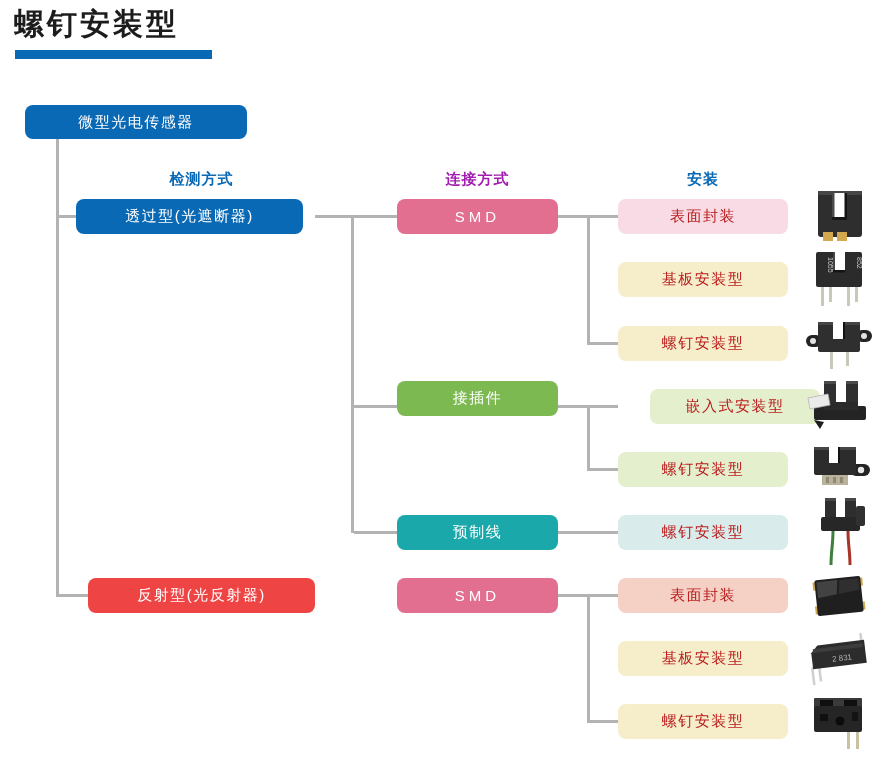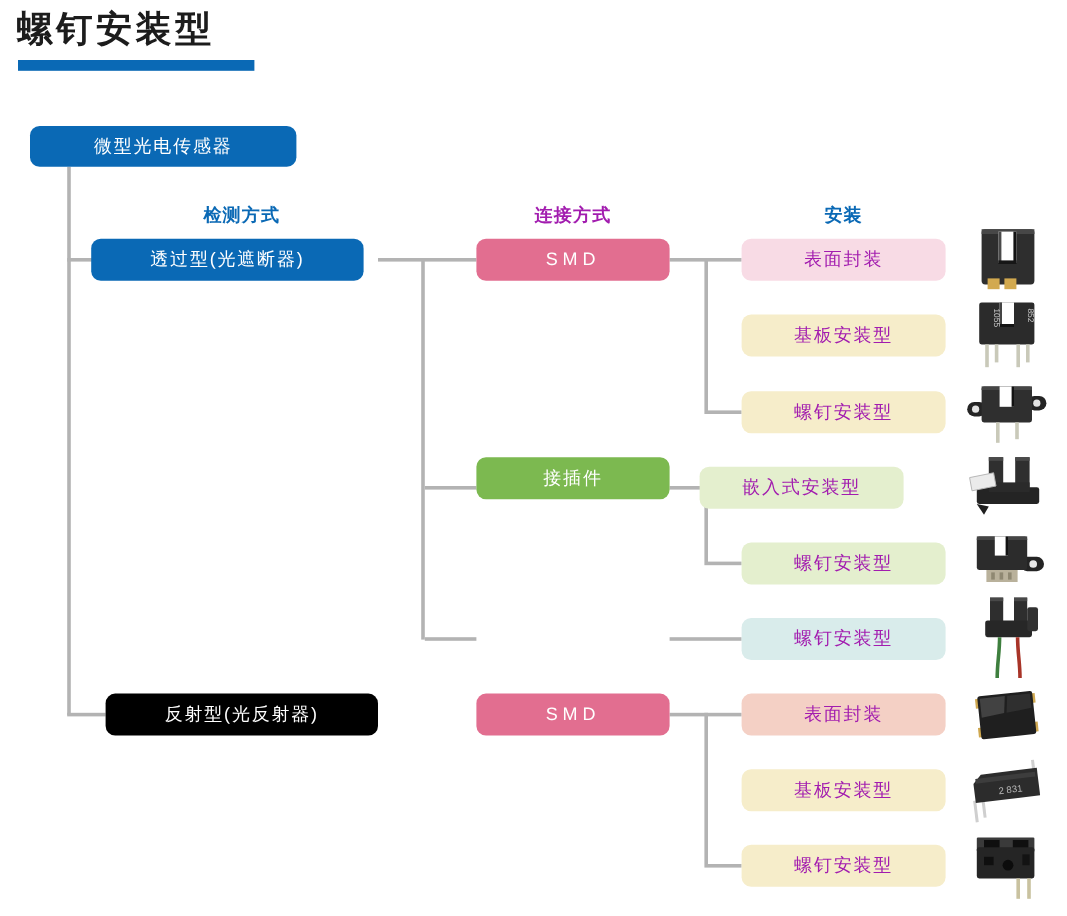--- a/index.html
+++ b/index.html
@@ -9,21 +9,21 @@
   .title { position:absolute; left:14px; top:4px; font-size:30px; font-weight:bold;
            color:#1c1c1c; letter-spacing:3px; }
   .title-underline { position:absolute; left:15px; top:50px; width:197px; height:9px; }
 
   .col-header { position:absolute; top:169px; height:20px; display:flex; align-items:center;
                 justify-content:center; font-weight:bold; font-size:15px; letter-spacing:1px; }
 
   .node { position:absolute; height:35px; border-radius:8px; display:flex; align-items:center;
           justify-content:center; font-size:15px; letter-spacing:1.5px; box-sizing:border-box; }
   .node.dark  { color:#ffffff; }
-  .node.light { color:#a21caf; }
+  .node.light { color:#b91c1c; }
   .node.ls-wide { letter-spacing:4px;text-align:center; }
 
   .line { position:absolute; }
 
   .product { position:absolute; width:74px; height:60px; display:flex; align-items:center;
              justify-content:center; }
   .product svg { display:block; }
 </style>
 </head>
 <body>
@@ -51,30 +51,31 @@
   <div class="line" style="left: 587px; top: 405px; width: 3px; height: 66px; background-color: rgb(179, 179, 179);"></div>
   <div class="line" style="left: 590px; top: 468px; width: 28px; height: 3px; background-color: rgb(179, 179, 179);"></div>
   <div class="line" style="left: 558px; top: 531px; width: 60px; height: 3px; background-color: rgb(179, 179, 179);"></div>
   <div class="line" style="left: 558px; top: 594px; width: 60px; height: 3px; background-color: rgb(179, 179, 179);"></div>
   <div class="line" style="left: 587px; top: 594px; width: 3px; height: 129px; background-color: rgb(179, 179, 179);"></div>
   <div class="line" style="left: 590px; top: 720px; width: 28px; height: 3px; background-color: rgb(179, 179, 179);"></div>
 
   <div class="node dark" style="left: 25px; top: 105px; width: 222px; height: 34px; background-color: rgb(10, 105, 181);">微型光电传感器</div>
 
   <div class="node dark" style="left: 76px; top: 199px; width: 227px; background-color: rgb(10, 105, 181);">透过型(光遮断器)</div>
-  <div class="node dark" style="left: 88px; top: 578px; width: 227px; background-color: #000000;">反射型(光反射器)</div>
+  <div class="node dark" style="left: 88px; top: 578px; width: 227px; background-color: #ef4444;">反射型(光反射器)</div>
 
   <div class="node dark ls-wide" style="left: 397px; top: 199px; width: 161px; background-color: rgb(226, 110, 144);">SMD</div>
   <div class="node dark" style="left: 397px; top: 381px; width: 161px; background-color: rgb(124, 185, 80);">接插件</div>
+  <div class="node dark" style="left: 397px; top: 515px; width: 161px; background-color: rgb(27, 168, 170);">预制线</div>
   <div class="node dark ls-wide" style="left: 397px; top: 578px; width: 161px; background-color: rgb(226, 110, 144);">SMD</div>
 
   <div class="node light" style="left: 618px; top: 199px; width: 170px; background-color: rgb(248, 219, 229);">表面封装</div>
   <div class="node light" style="left: 618px; top: 262px; width: 170px; background-color: rgb(246, 237, 202);">基板安装型</div>
   <div class="node light" style="left: 618px; top: 326px; width: 170px; background-color: rgb(246, 237, 202);">螺钉安装型</div>
-  <div class="node light" style="left: 583px; top: 389px; width: 170px; background-color: rgb(228, 239, 206);">嵌入式安装型</div>
+  <div class="node light" style="left: 650px; top: 389px; width: 170px; background-color: rgb(228, 239, 206);">嵌入式安装型</div>
   <div class="node light" style="left: 618px; top: 452px; width: 170px; background-color: rgb(228, 239, 206);">螺钉安装型</div>
   <div class="node light" style="left: 618px; top: 515px; width: 170px; background-color: rgb(217, 236, 235);">螺钉安装型</div>
   <div class="node light" style="left: 618px; top: 578px; width: 170px; background-color: rgb(244, 208, 197);">表面封装</div>
   <div class="node light" style="left: 618px; top: 641px; width: 170px; background-color: rgb(246, 237, 202);">基板安装型</div>
   <div class="node light" style="left: 618px; top: 704px; width: 170px; background-color: rgb(246, 237, 202);">螺钉安装型</div>
 
   <div class="product" style="left:802px;top:187px;">
     <svg width="74" height="58" viewBox="0 0 74 58">
       <rect x="16" y="3" width="44" height="46" rx="3" fill="#2e2e2e"></rect>
       <rect x="16" y="3" width="44" height="4" fill="#474747"></rect>

